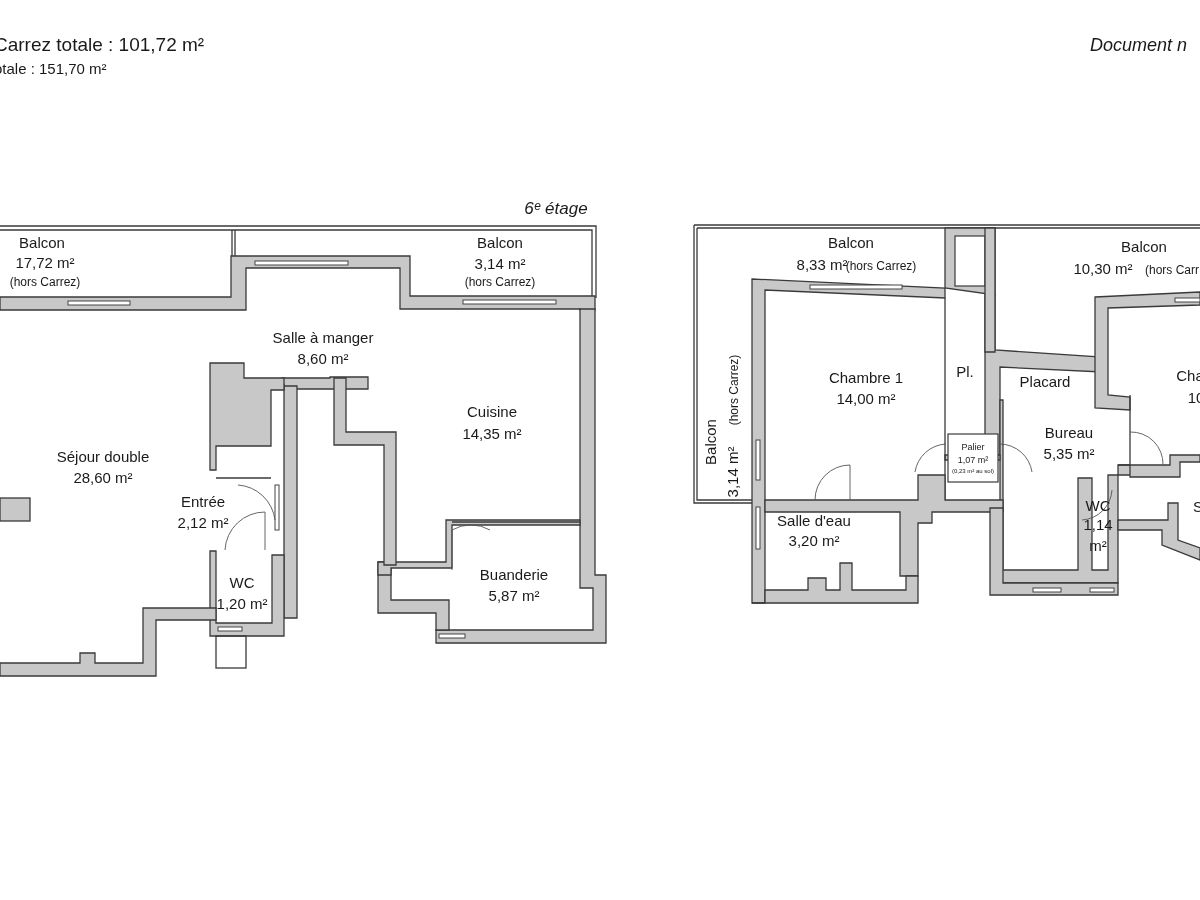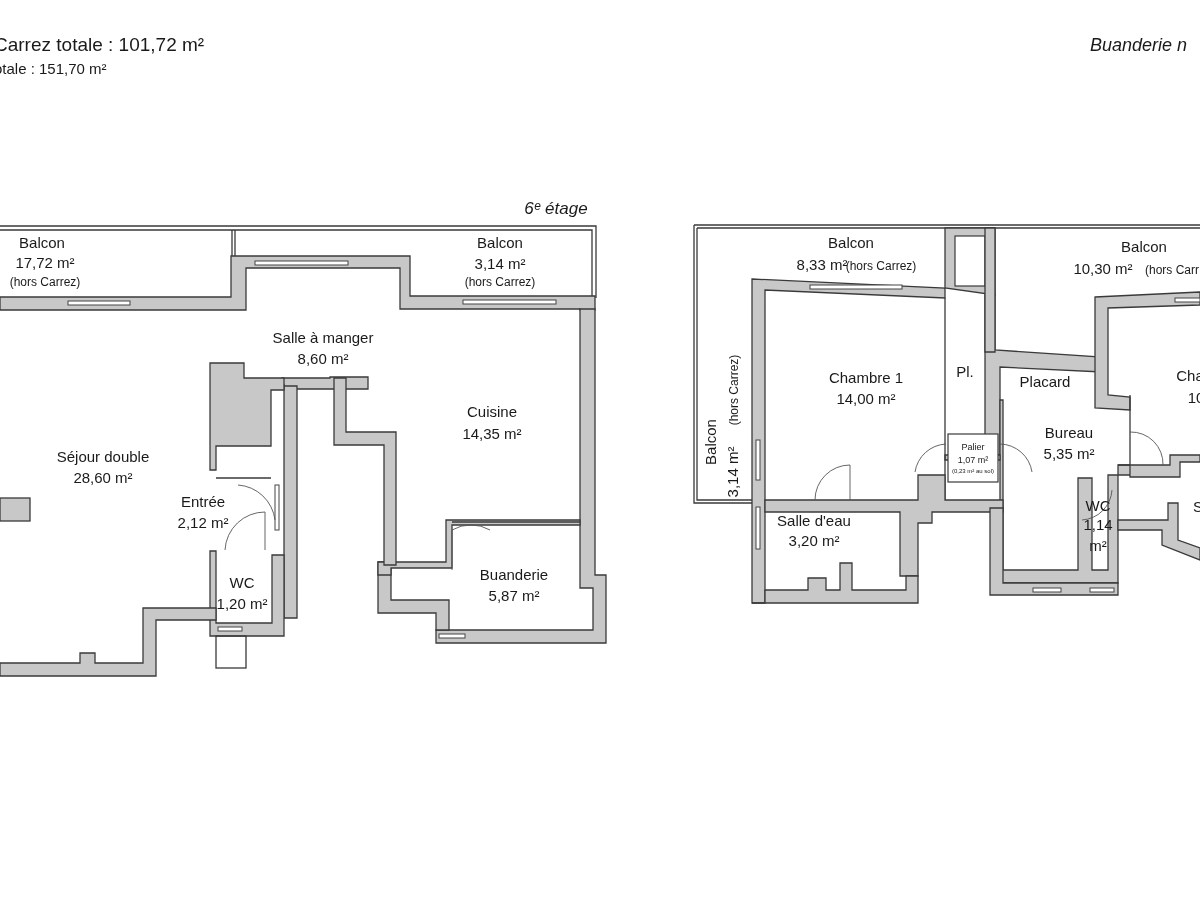--- a/index.html
+++ b/index.html
@@ -14,21 +14,21 @@
   .line { fill:none; stroke:#3a3a3a; stroke-width:1.3; }
   .thin { fill:none; stroke:#555; stroke-width:0.9; }
   .win { fill:#ffffff; stroke:#444; stroke-width:1; }
   .lbl { font-family:"Liberation Sans", "DejaVu Sans", sans-serif; fill:#1a1a1a; text-anchor:middle; }
 </style>
 </head>
 <body>
 
 <div class="hdr" id="hdr-carrez">Carrez totale :  101,72 m²</div>
 <div class="hdr" id="hdr-totale">otale :  151,70 m²</div>
-<div class="hdr" id="hdr-doc">Buanderie n</div>
+<div class="hdr" id="hdr-doc">Document n</div>
 
 <svg id="plan" width="1200" height="900" viewBox="0 0 1200 900">
 
   <text class="lbl" x="556" y="214" font-size="17" font-style="italic">6ᵉ étage</text>
 
   <g>
 
     <path class="line" d="M0,226 L596,226 L596,298"></path>
     <path class="line" d="M0,230 L592,230 L592,298"></path>
     <line class="line" x1="232" y1="230" x2="232" y2="256"></line>

